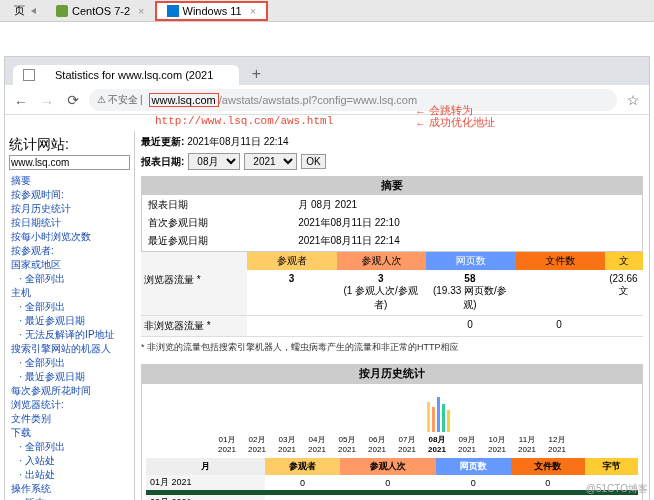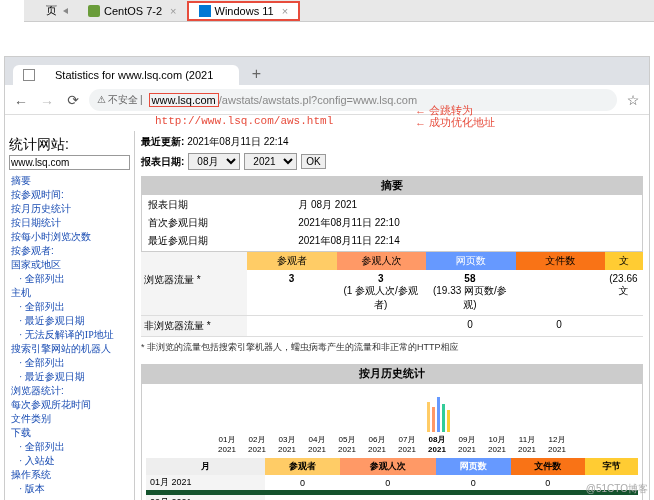--- a/index.html
+++ b/index.html
@@ -1,17 +1,17 @@
 <!DOCTYPE html>
 <html><head>
 <meta charset="utf-8">
 <style>
 * { margin:0; padding:0; box-sizing:border-box; font-family:Arial,"Microsoft YaHei",sans-serif; }
 body { width:654px; height:500px; background:#fff; font-size:10px; overflow:hidden; position:relative; }
-.os-tabs { height:22px; background:#e8e8e8; border-bottom:1px solid #ccc; display:flex; align-items:center; padding-left:12px;margin-left:24px; }
+.os-tabs { height:22px; background:#e8e8e8; border-bottom:1px solid #ccc; display:flex; align-items:center; padding-left:4px; }
 .os-tab { padding:2px 10px; font-size:11px; display:flex; align-items:center; gap:4px; }
 .os-tab.active { background:#fff; border:2px solid #e74c3c; }
 .os-tab.firsttab::before { content:"页"; }
 .tab-icon-c { width:12px; height:12px; background:#6a9c3a; border-radius:2px; display:inline-block; }
 .tab-icon-w { width:12px; height:12px; background:#0078d4; display:inline-block; position:relative; }
 .tab-close { color:#999; margin-left:4px; }
 .chrome-window { margin:34px 4px 0 4px; border:1px solid #ccc; background:#fff; }
 .chrome-tabs { height:28px; background:#dee1e6; display:flex; align-items:end; padding-left:8px; }
 .chrome-tab { background:#fff; padding:4px 26px 4px 10px; font-size:11px; border-radius:6px 6px 0 0; display:flex; align-items:center; gap:20px; position:relative; }
 .chrome-tab .doc-icon { width:12px; height:12px; border:1px solid #888; }
@@ -27,21 +27,21 @@
 .annotation-area { position:relative; padding:2px 0 2px 150px; font-size:11px; }
 .anno1 { color:#e74c3c; font-family:"Courier New",monospace; position:absolute; left:150px; top:0; }
 .anno2 { color:#e74c3c; position:absolute; left:410px; top:-12px; }
 .anno3 { color:#e74c3c; position:absolute; left:410px; top:0; }
 .arrow { color:#e74c3c; }
 .content-area { display:flex; height:380px; }
 .sidebar { width:130px; border-right:1px solid #ccc; padding:4px; font-size:10px; line-height:1.4; overflow:hidden; }
 .sidebar-title { font-weight:normal; font-size:14px; }
 .sidebar-input { width:100%; border:1px solid #999; font-size:10px; padding:1px; margin-bottom:4px; }
 .side-link { color:#1a4db3; cursor:pointer; padding-left:2px; }
-.side-sub { color:#1a4db3; padding-left:10px; cursor:pointer;font-family:Liberation Serif, serif; }
+.side-sub { color:#1a4db3; padding-left:10px; cursor:pointer; }
 .main { flex:1; padding:4px 6px; font-size:10px; overflow:hidden; }
 .update-row { font-size:10px; }
 .filter-row { display:flex; align-items:center; gap:4px; margin:4px 0 6px; }
 .filter-row select,.filter-row button { font-size:10px; border:1px solid #999; background:#efefef; padding:1px 4px; }
 .section-title { background:#ccc; text-align:center; font-weight:bold; padding:2px; margin-top:6px; font-size:11px; }
 .summary-top { border:1px solid #ccc; border-top:none; font-size:10px; }
 .summary-top td { padding:1px 4px; }
 .stat-head { display:flex; font-size:10px; text-align:center; }
 .stat-head div { flex:1; padding:2px; }
 .sh1 { background:#ffcc66; } .sh2 { background:#ff9966; } .sh3 { background:#6699ff; color:#fff; } .sh4 { background:#f97316; } .sh5 { background:#ffcc33; }
@@ -123,26 +123,27 @@
           <div class="side-link">按参观者:</div>
           <div class="side-link">国家或地区</div>
           <div class="side-sub">· 全部列出</div>
           <div class="side-link">主机</div>
           <div class="side-sub">· 全部列出</div>
           <div class="side-sub">· 最近参观日期</div>
           <div class="side-sub">· 无法反解译的IP地址</div>
           <div class="side-link">搜索引擎网站的机器人</div>
           <div class="side-sub">· 全部列出</div>
           <div class="side-sub">· 最近参观日期</div>
+          <div class="side-link">每次参观所花时间</div>
           <div class="side-link">浏览器统计:</div>
-          <div class="side-link">每次参观所花时间</div>
           <div class="side-link">文件类别</div>
           <div class="side-link">下载</div>
           <div class="side-sub">· 全部列出</div>
           <div class="side-sub">· 入站处</div>
+          <div class="side-sub">· 出站处</div>
           <div class="side-link">操作系统</div>
           <div class="side-sub">· 版本</div>
         </div>
     </div>
 
     <div class="main">
       <div class="update-row"><b>最近更新:</b>&nbsp;<span>2021年08月11日 22:14</span></div>
       <div class="filter-row">
         <b>报表日期:</b>
         <select><option>08月</option></select>

